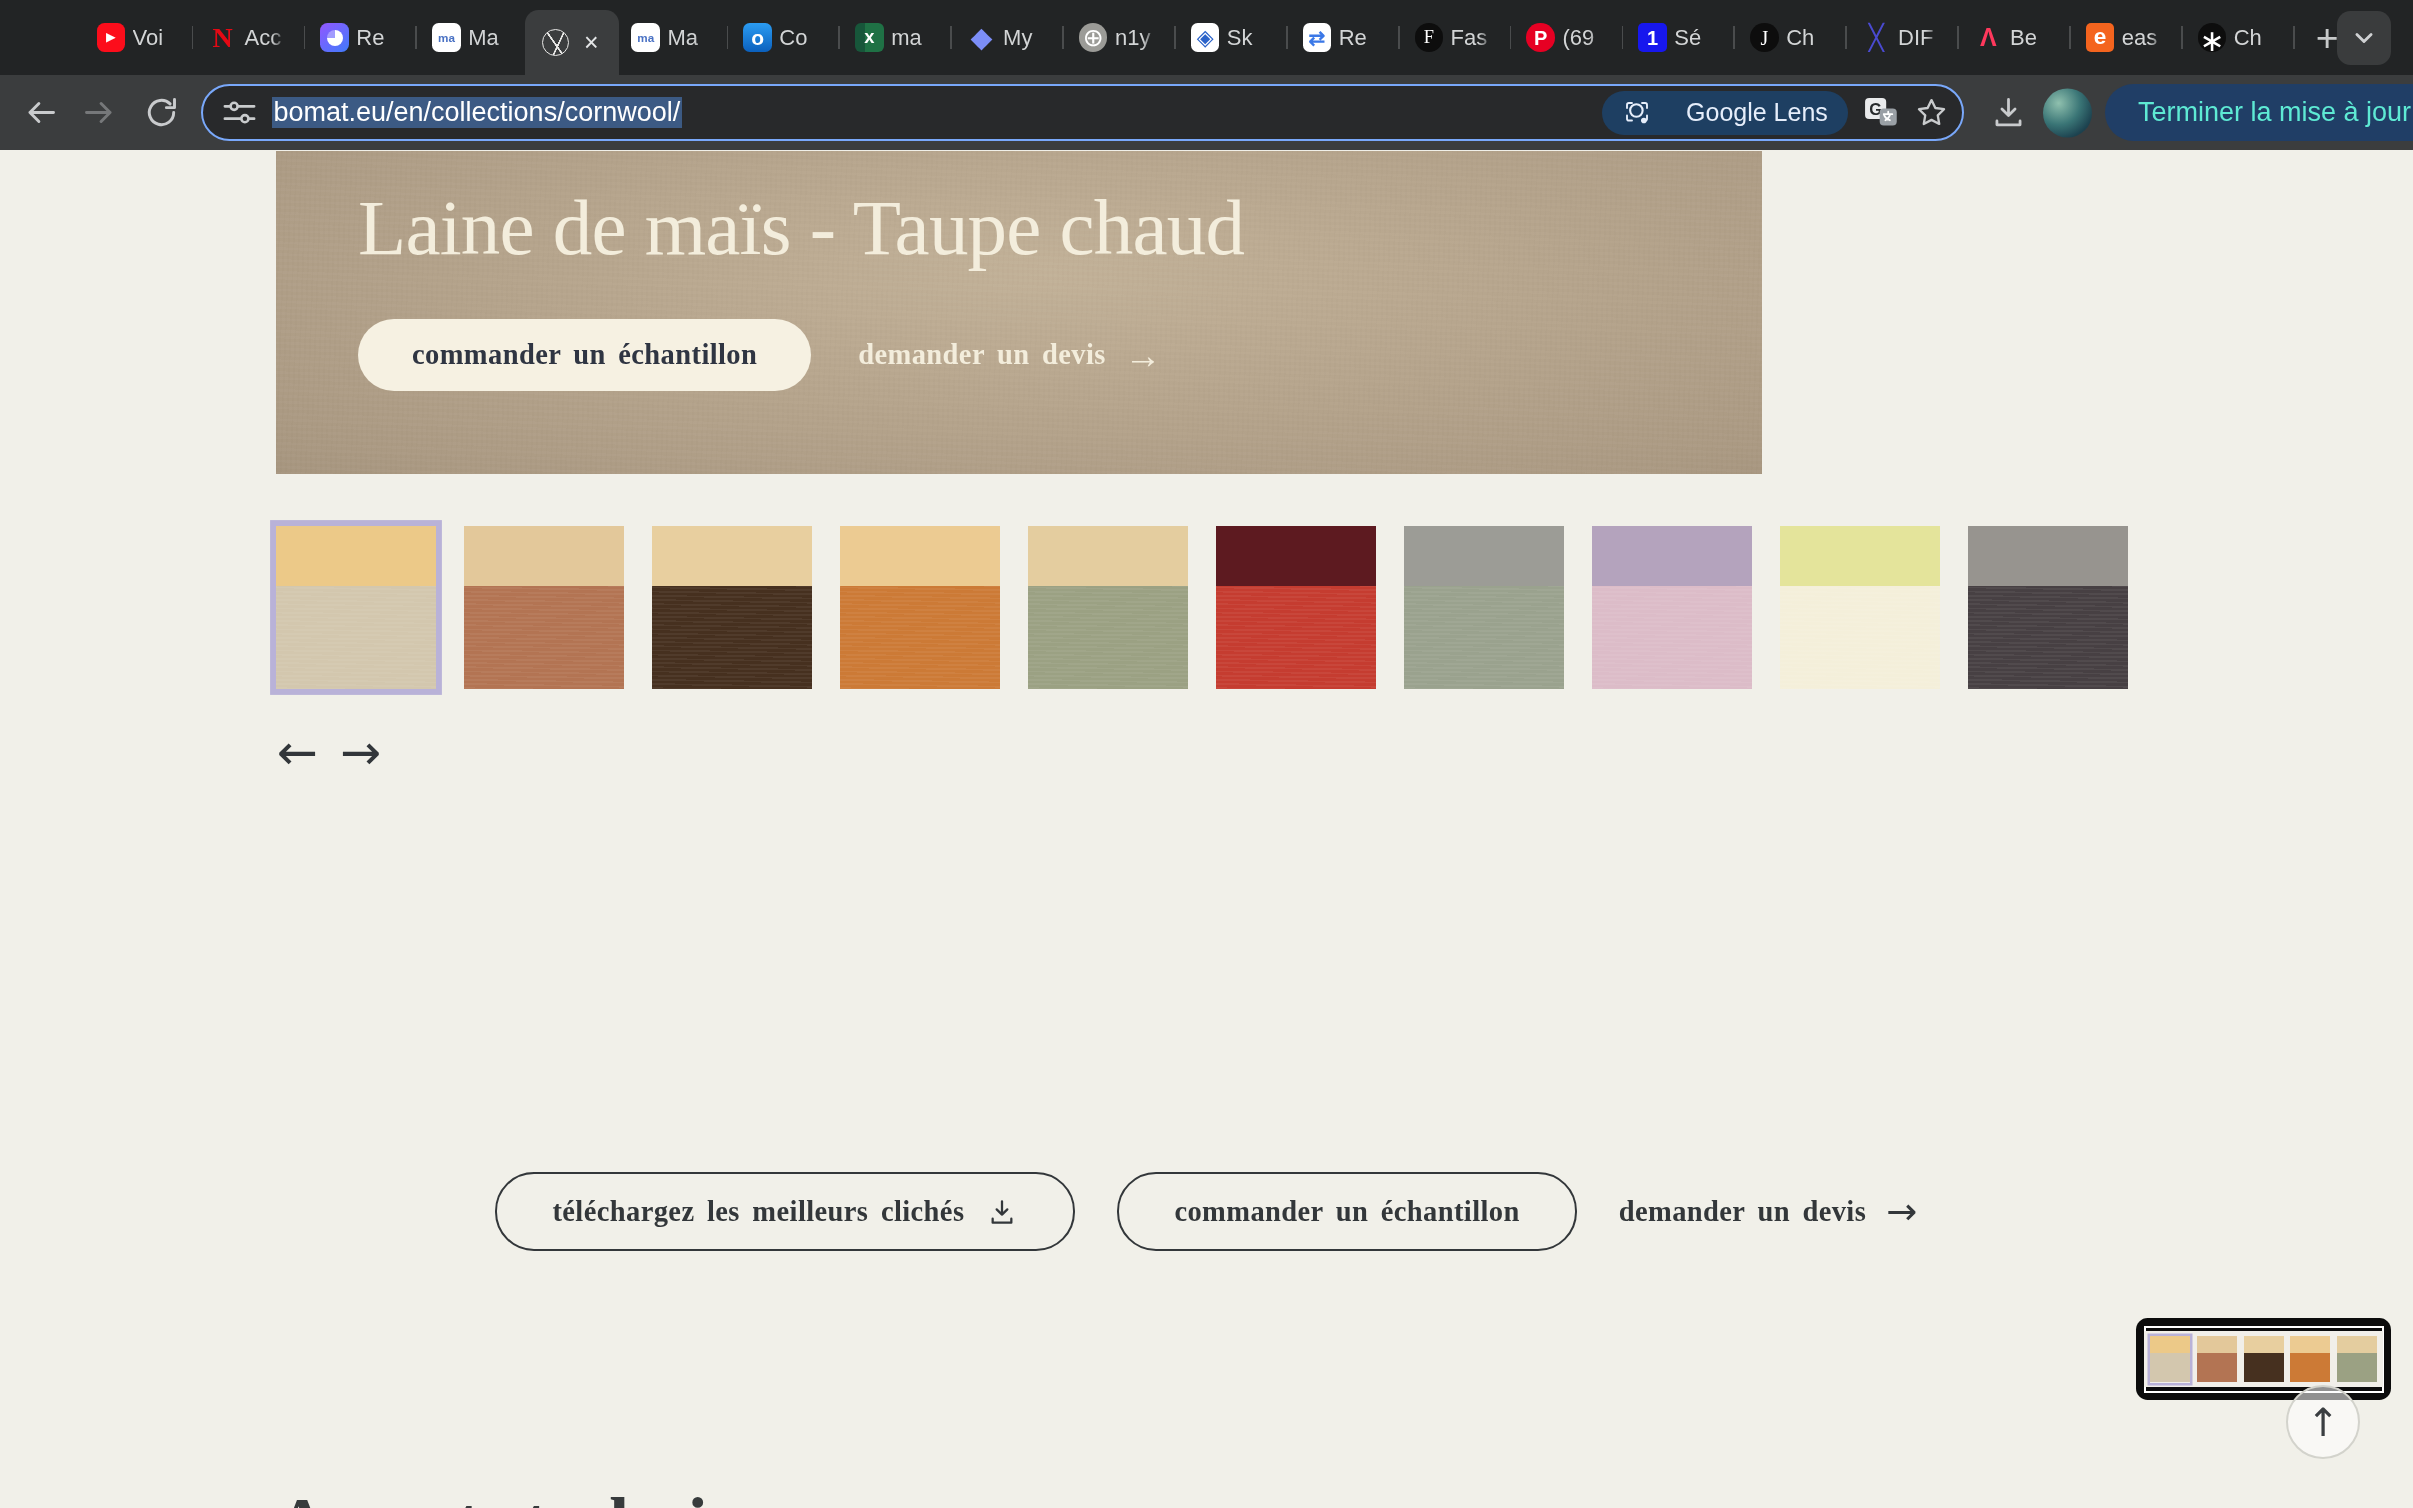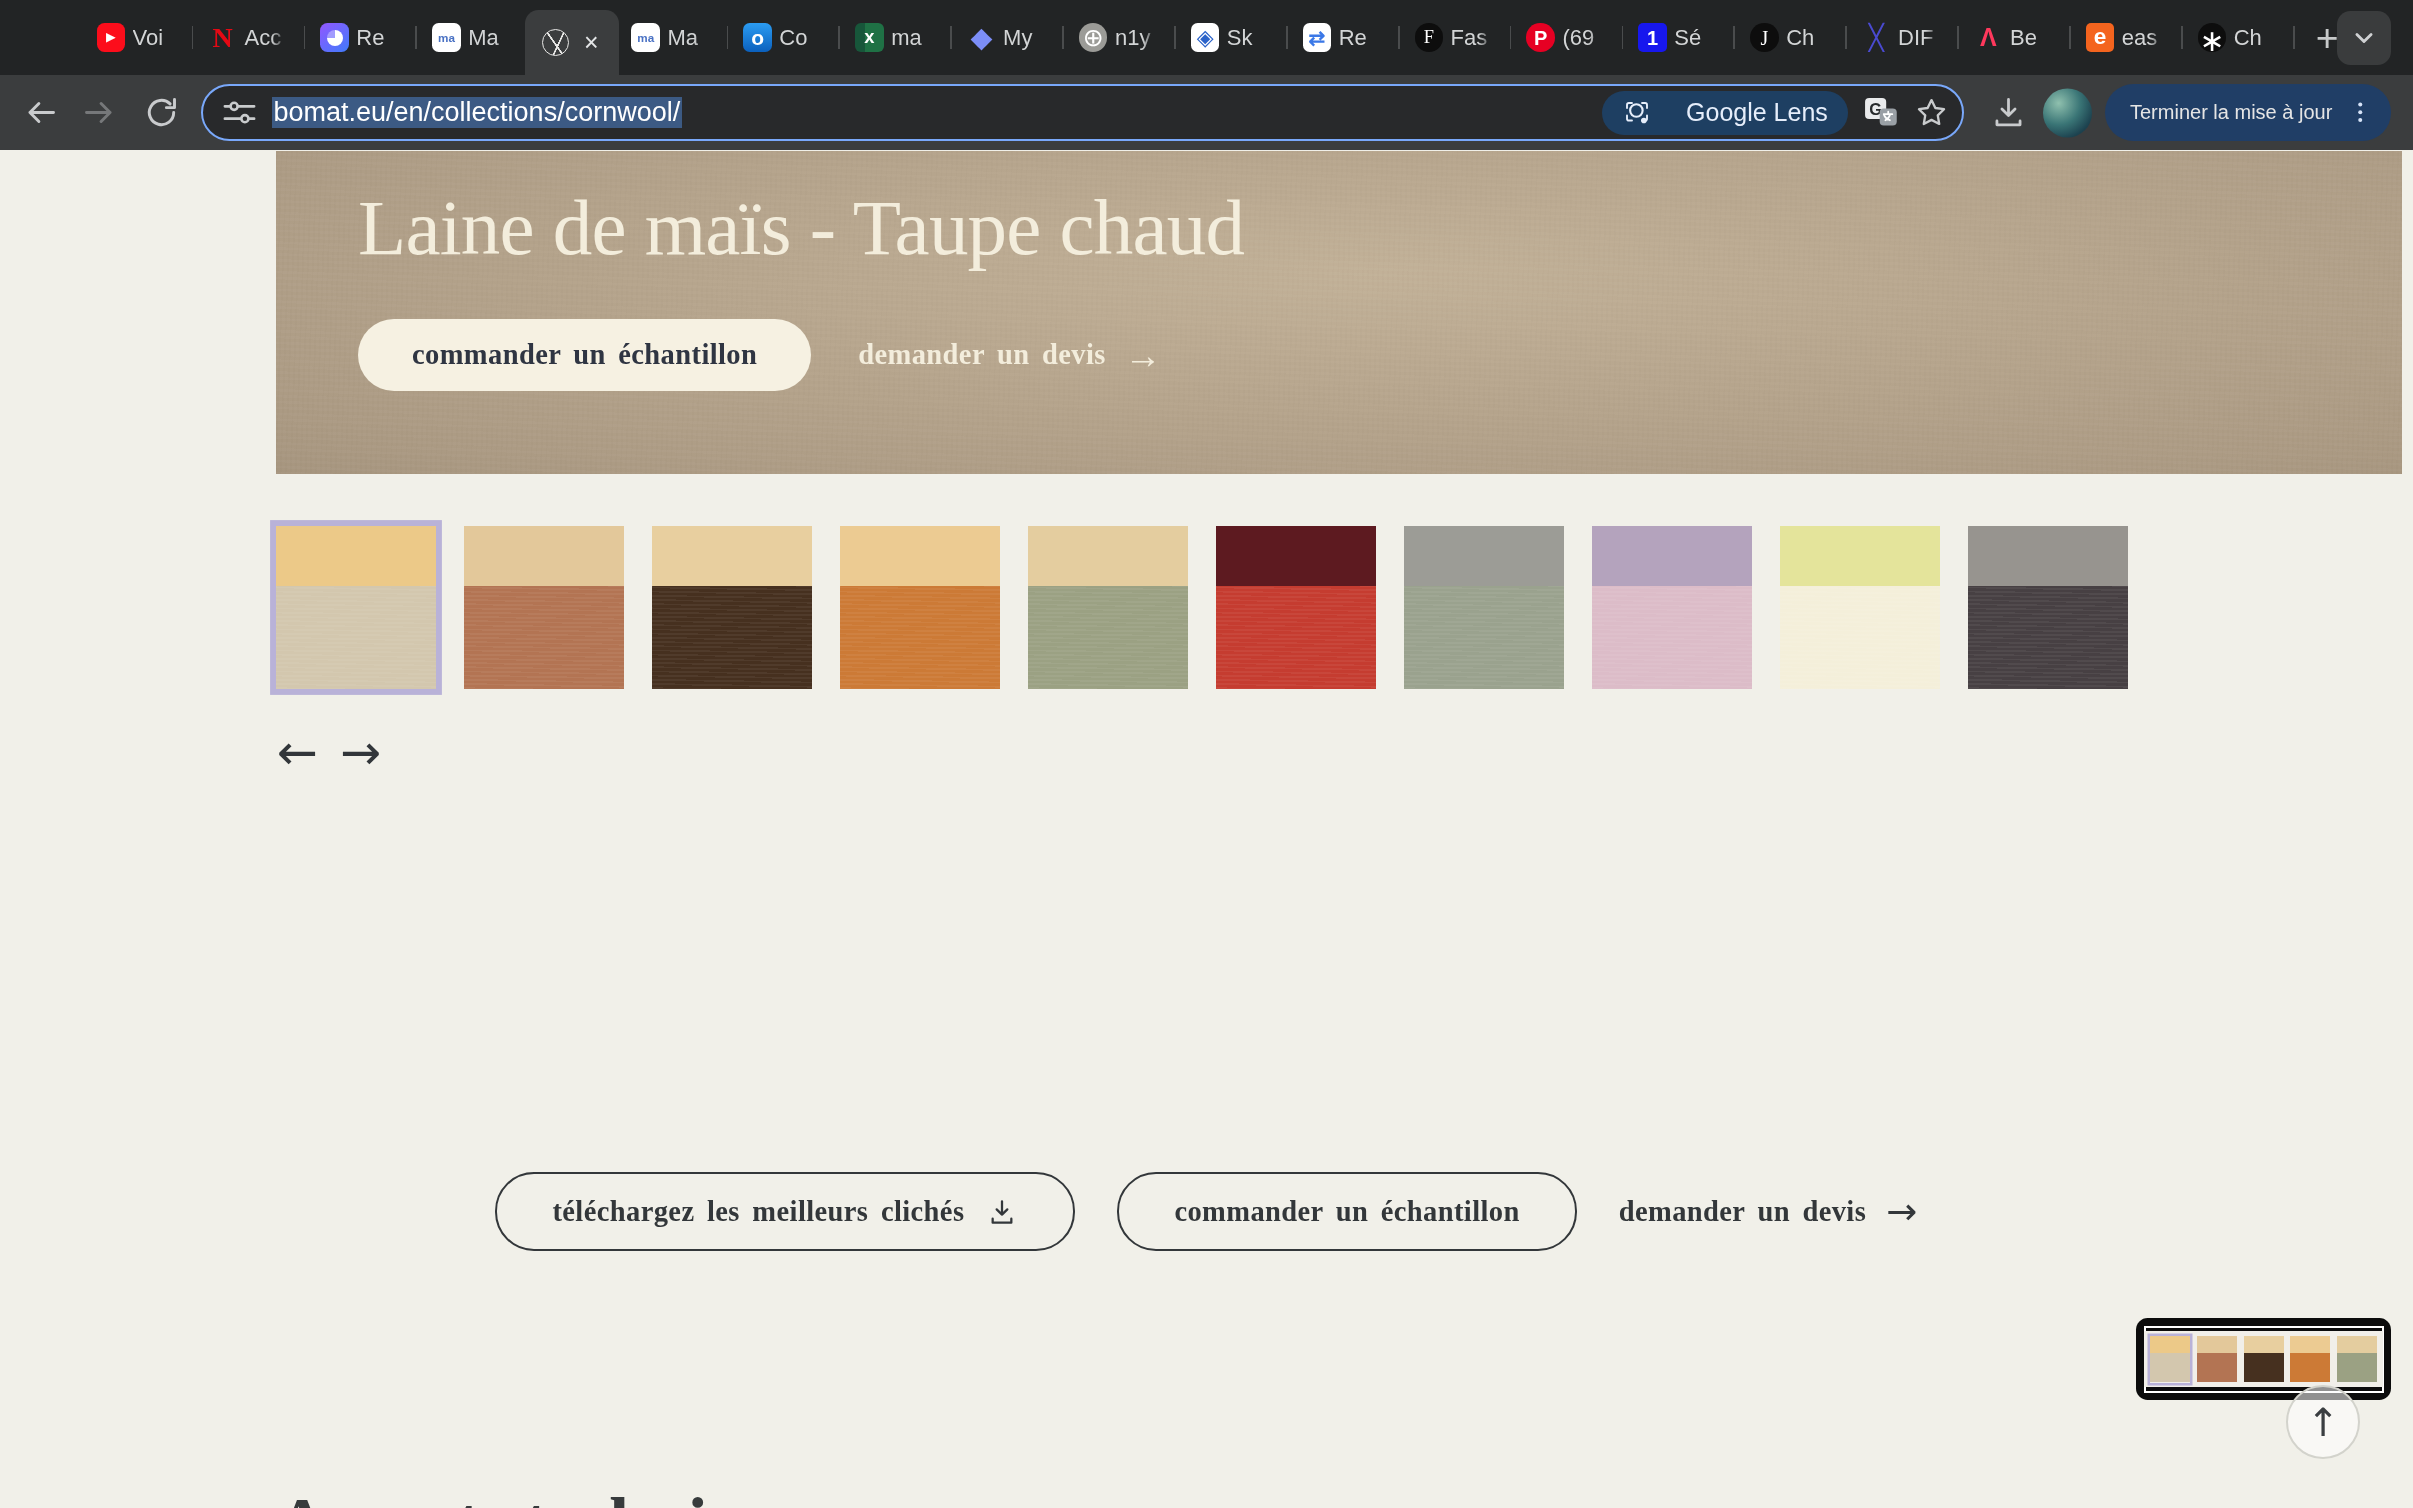--- a/index.html
+++ b/index.html
@@ -70,26 +70,26 @@
   .url-sel{background:#3c5a84;padding:4.2px 1.7px;border-radius:1.7px;}
   .lens-chip{display:flex;align-items:center;gap:10px;background:#1e3f62;border-radius:837px;
     height:44px;padding:0 20px;flex:none;}
   .lens-chip span{color:#e6eefb;font-size:25px;margin-left:24px;}
   .bar-icon{flex:none;display:flex;align-items:center;justify-content:center;}
   .dl-btn{position:absolute;left:1986px;top:50%;transform:translateY(-50%);}
   .avatar{position:absolute;left:2043px;top:50%;transform:translateY(-50%);width:49px;height:49px;
     border-radius:50%;background:radial-gradient(circle at 32% 30%,#8fc0ae,#3a7576 45%,#1d4350 75%,#152f3a);}
   .update-pill{position:absolute;left:2105px;top:9.2px;height:57px;border-radius:837px;
     background:#203e66;display:flex;align-items:center;gap:13.4px;padding:0 17px 0 25px;}
-  .update-pill span{color:#e5e5e5;font-size:20px;white-space:nowrap;}
+  .update-pill span{color:#5eead4;font-size:27px;white-space:nowrap;margin-left:8px;}
 
   
   .content{position:absolute;top:151px;left:0;width:2413px;height:1358px;background:#f1f0e9;
     overflow:hidden;font-family:"Liberation Serif",serif;color:#35393b;}
-  .hero{position:absolute;left:276px;top:0;width:2126px;height:323px;
+  .hero{position:absolute;left:276px;top:0;width:1486px;height:323px;
     background:radial-gradient(ellipse 130% 160% at 52% 38%,#c2b198 0%,#ab9a83 48%,#8a7a66 100%);}
   .hero::after{content:"";position:absolute;inset:0;opacity:.18;
     background:repeating-linear-gradient(2deg,rgba(255,255,255,.12) 0 2.5px,transparent 2.5px 5.9px),
                repeating-linear-gradient(92deg,rgba(60,45,30,.10) 0 1.7px,transparent 1.7px 5px);}
   .hero-title{position:absolute;left:82px;top:32px;margin:0;font-size:79px;font-weight:500;
     letter-spacing:-0.8px;color:#f3eddc;z-index:2;}
   .hero-ctas{position:absolute;left:82px;top:168px;display:flex;align-items:center;gap:47px;z-index:2;}
   .pill-solid{border:none;background:#f6f1e2;color:#2f3542;height:72px;border-radius:36px;
     padding:0 54px;font-family:"Liberation Serif",serif;font-size:28.5px;font-weight:700;
     letter-spacing:0.4px;word-spacing:5px;cursor:pointer;}

